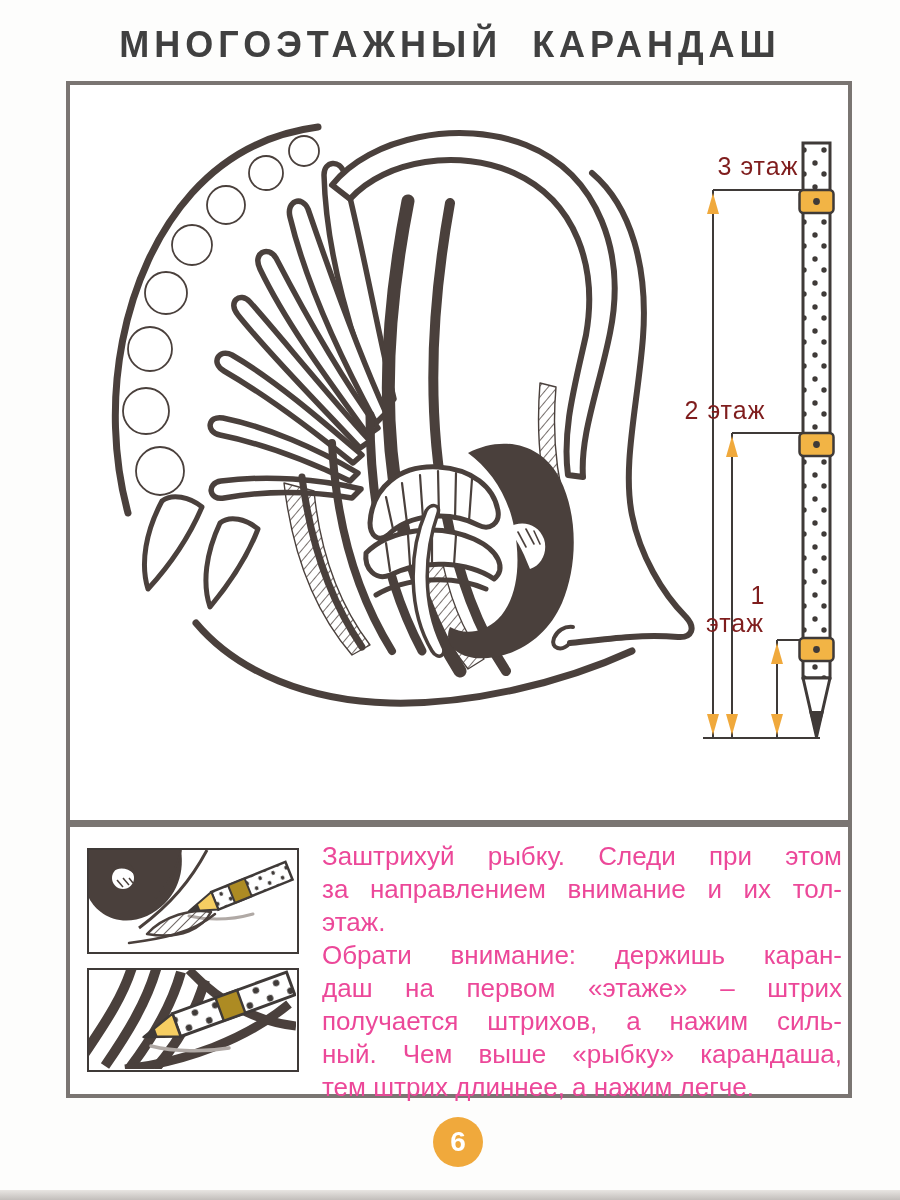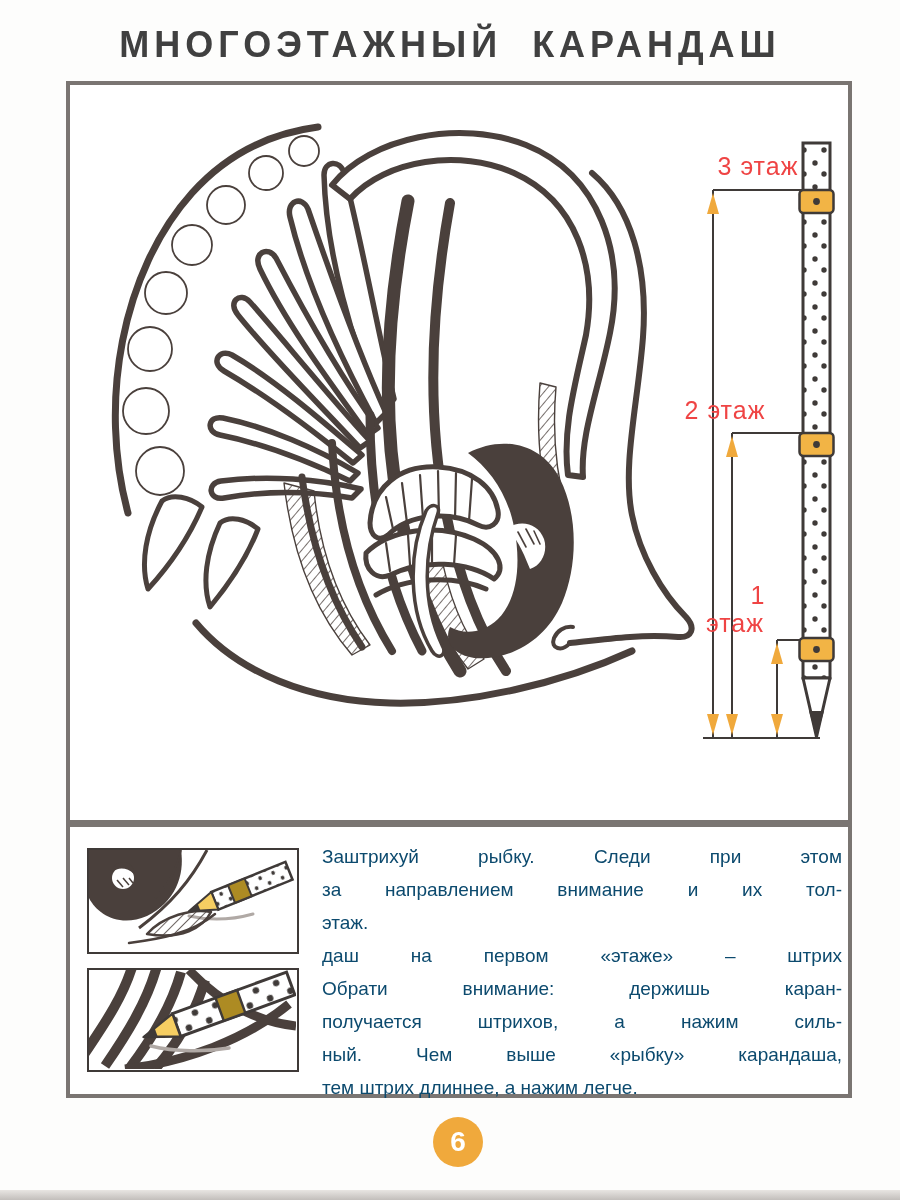--- a/index.html
+++ b/index.html
@@ -22,35 +22,35 @@
     position:absolute;left:66px;top:81px;width:786px;height:743px;
     border:4px solid #7a7572;background:#fff;box-sizing:border-box;
   }
   .bottom-box{
     position:absolute;left:66px;top:823px;width:786px;height:275px;
     border:4px solid #7a7572;background:#fff;box-sizing:border-box;
   }
   .fish-svg{position:absolute;left:0;top:0;}
   .floor-label{
     position:absolute;width:90px;text-align:center;
-    font-size:25px;color:#ef4444;letter-spacing:1px;line-height:27px;
+    font-size:25px;color:#7f1d1d;letter-spacing:1px;line-height:27px;
   }
   .floor-3{left:643px;top:68px;}
   .floor-2{left:610px;top:312px;}
   .floor-1n{left:643px;top:497px;}
   .floor-1w{left:620px;top:525px;}
   .thumb{
     position:absolute;left:17px;width:212px;
     border:2.5px solid #3f3a38;background:#fff;box-sizing:border-box;
   }
   .thumb-1{top:21px;height:106px;}
   .thumb-2{top:141px;height:104px;}
   .text-col{
     position:absolute;left:252px;top:13px;width:520px;
-    font-size:19px;line-height:33px;color:#0c4a6e;
+    font-size:26px;line-height:33px;color:#ec4899;
   }
   .tline{text-align:justify;text-align-last:justify;}
   .tline.no-j{text-align:left;text-align-last:left;}
   .page-num{
     position:absolute;left:433px;top:1117px;width:50px;height:50px;
     border-radius:50%;background:#f0a93c;color:#fff;
     font-size:28px;font-weight:bold;text-align:center;line-height:50px;
   }
 </style>
 </head>
@@ -249,22 +249,22 @@
         <polygon points="2,0 28,-9 28,9" fill="#f6ce62" stroke="#3f3a38" stroke-width="1.8" stroke-linejoin="round"></polygon>
         <polygon points="2,0 12,-3.8 12,3.8" fill="#3f3a38"></polygon>
       </g>
     </svg>
   </div>
 
   <div class="text-col">
     <div class="tline">Заштрихуй рыбку. Следи при этом</div>
     <div class="tline">за направлением внимание и их тол-</div>
     <div class="tline no-j">этаж.</div>
+    <div class="tline">Обрати внимание: держишь каран-</div>
     <div class="tline">даш на первом «этаже» – штрих</div>
-    <div class="tline">Обрати внимание: держишь каран-</div>
     <div class="tline">получается штрихов, а нажим силь-</div>
     <div class="tline">ный. Чем выше «рыбку» карандаша,</div>
     <div class="tline no-j">тем штрих длиннее, а нажим легче.</div>
   </div>
 </div>
 
 <div class="page-num">
   <span>6</span>
 </div>
 

